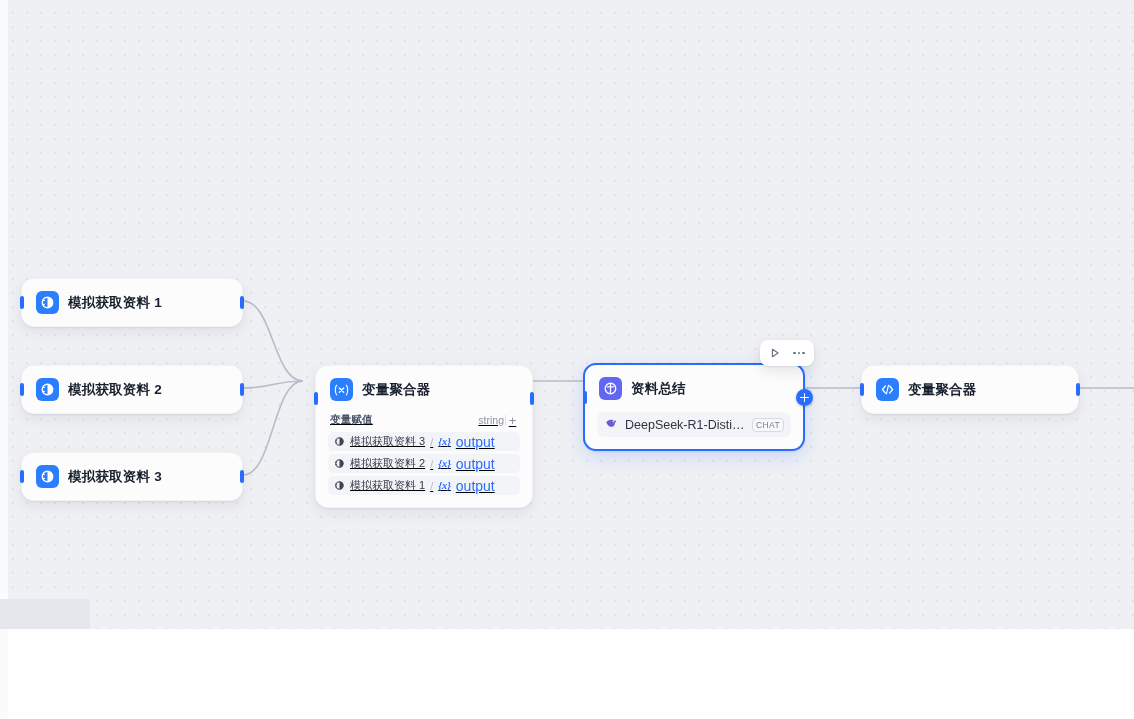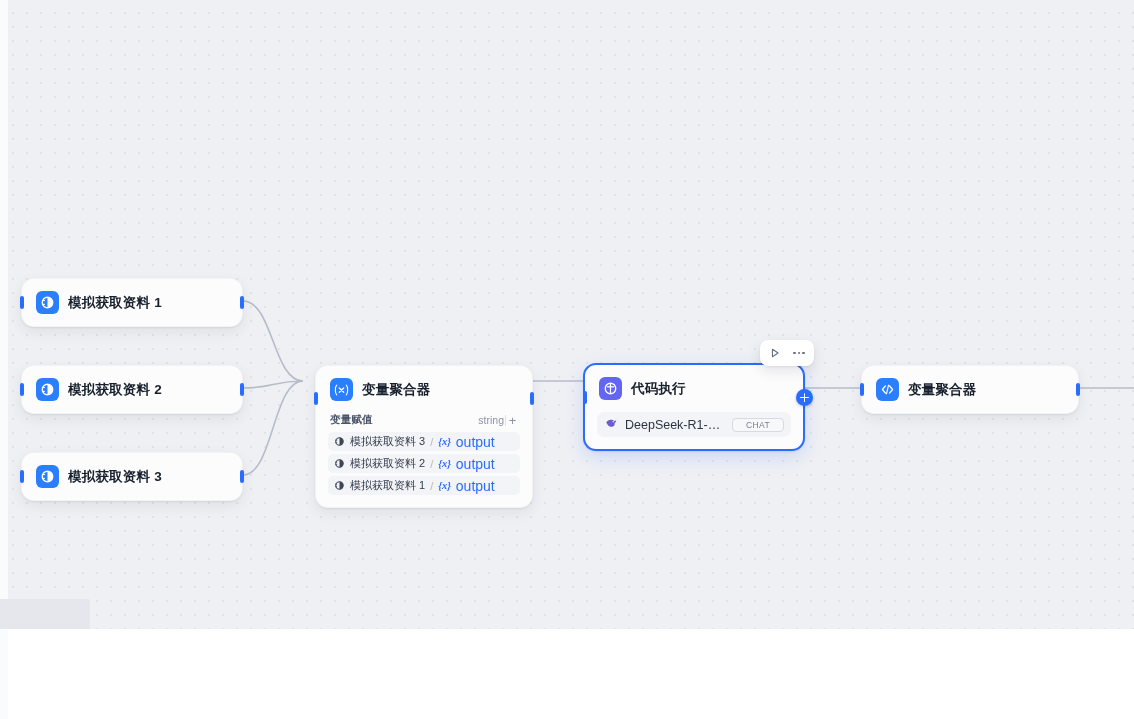--- a/index.html
+++ b/index.html
@@ -82,21 +82,21 @@
     background: #296dff;
     top: 50%;
     margin-top: -6.5px;
     z-index: 4;
   }
   .port.left { left: -2px; }
   .port.right { right: -2px; }
   .port-top { top: 26px; margin-top: 0; }
 
   
-  .agg-body { padding: 0 12px 12px 12px; }
+  .agg-body { padding: 0 12px 12px 12px; text-decoration: underline; }
   .agg-subhead {
     display: flex; align-items: center;
     justify-content: space-between;
     padding: 0 2px 5px 2px;
   }
   .agg-label {
     font-size: 10.5px;
     color: #495467;
     font-weight: bold;
     letter-spacing: .2px;
@@ -141,21 +141,21 @@
   }
   .model-name {
     font-size: 12.5px; color: #2b3445;
     white-space: nowrap; overflow: hidden; text-overflow: ellipsis;
     flex: 1 1 auto;
   }
   .model-badge {
     font-size: 8.5px; color: #737d8f;
     border: 1px solid #d6dae2;
     border-radius: 4px;
-    padding: 1px 13px;
+    padding: 1px 3px;
     letter-spacing: .4px;
     flex: 0 0 auto;
     background: #f7f8fa;
   }
 
   
   .plus-handle {
     position: absolute;
     right: -10px; top: 24px;
     width: 17px; height: 17px;
@@ -349,21 +349,21 @@
     <span class="port left port-top"></span>
     <span class="plus-handle"></span>
     <div class="node-header">
       <span class="node-icon" style="background:#6366f1;">
         <svg width="15" height="15" viewBox="0 0 16 16">
           <circle cx="8" cy="8" r="5.6" fill="none" stroke="#fff" stroke-width="1.4"></circle>
           <path d="M8 2.4 L8 13.6" stroke="#fff" stroke-width="1.3"></path>
           <path d="M4.3 6.2 L11.7 6.2" stroke="#fff" stroke-width="1.3"></path>
         </svg>
       </span>
-      <span class="node-title">代码执行</span>
+      <span class="node-title">资料总结</span>
     </div>
     <div class="llm-body">
       <div class="model-row">
         <span style="flex:0 0 auto; display:block;">
           <svg width="14" height="14" viewBox="0 0 16 16">
             <path d="M2.6 7.4 C4 5 6.6 3.8 9 4.4 C10.6 4.8 11.4 6 12.6 5.6 C13.4 5.3 13.8 4.6 13.8 4.6 C14.1 6.1 13.4 7.3 12.2 7.9 C12.6 9.6 11.8 11.2 10.2 11.9 C8.2 12.8 5.6 12.1 4.4 10.3 C3.8 9.4 3.1 8.3 2.6 7.4 Z" fill="#6d5bd0"></path>
             <circle cx="10.5" cy="6.5" r="0.75" fill="#fff"></circle>
           </svg>
         </span>
         <span class="model-name">DeepSeek-R1-Distill-...</span>

